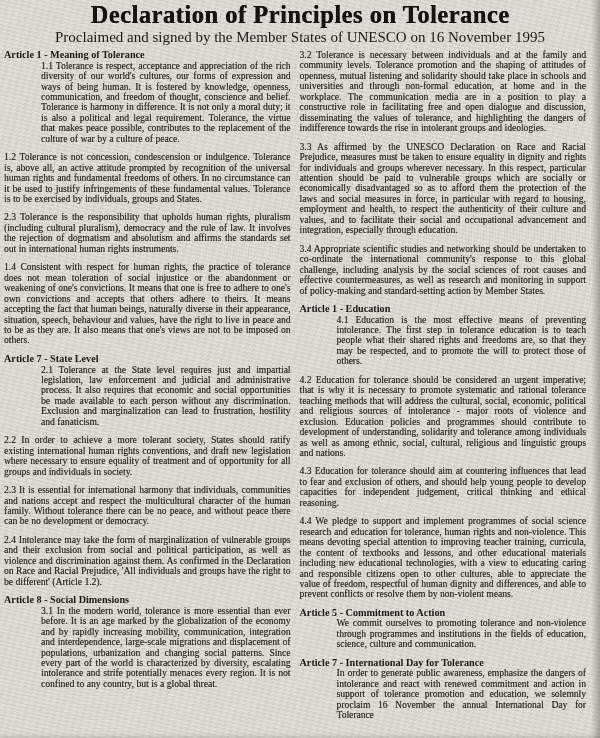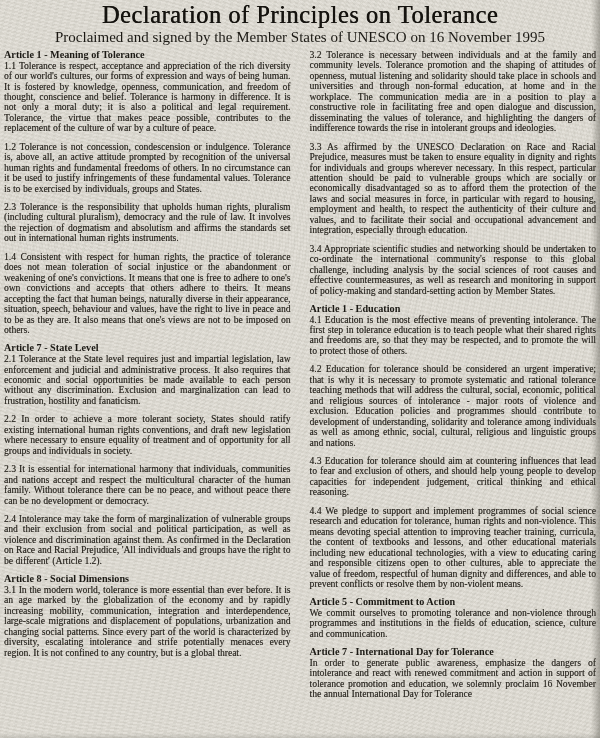--- a/index.html
+++ b/index.html
@@ -30,38 +30,38 @@
     position: absolute;
     left: 0; bottom: 0;
     width: 100%; height: 5px;
     background: linear-gradient(to bottom, rgba(0,0,0,0), rgba(80,78,70,.18));
     pointer-events: none;
   }
   .doc-title {
     margin: 1px 8px 0 8px;
     text-align: center;
     font-size: 24.5px;
-    font-weight: 400;
+    font-weight: 700;
     letter-spacing: 0.5px;
     color: #15130f;
     text-shadow: 0.4px 0 0 #15130f;
     white-space: nowrap;
   }
   .doc-subtitle {
     margin: 0 2px 4px 2px;
     text-align: center;
     font-size: 15px;
     font-weight: 400;
     color: #1b1914;
     white-space: nowrap;
   }
   .columns {
     display: flex;
-    gap: 19px;
-    padding: 0 4px 0 4px;
+    gap: 9px;
+    padding: 0 14px 0 4px;
   }
   .column {
     flex: 1 1 0;
     min-width: 0;
   }
   .article-heading {
     font-size: 10.2px;
     line-height: 10.6px;
     font-weight: 700;
     color: #1b1914;
@@ -70,21 +70,21 @@
   .body-paragraph {
     font-size: 9.5px;
     line-height: 10.45px;
     text-align: justify;
     margin: 8px 0 0 0;
     color: #2a2721;
     text-shadow: 0.25px 0 0 rgba(42,39,33,.55);
     word-spacing: 0.2px;
   }
   .column > :first-child { margin-top: 0; }
-  .article-heading + .body-paragraph { margin-top: 0; }
+  .article-heading + .body-paragraph { margin-top: 0; margin-left: 37px; }
 </style>
 </head>
 <body>
 
 <h1 class="doc-title">Declaration of Principles on Tolerance</h1>
 <div class="doc-subtitle">Proclaimed and signed by the Member States of UNESCO on 16 November 1995</div>
 
 <div class="columns">
   <div class="column">
       <div class="article-heading">Article 1 - Meaning of Tolerance</div>

